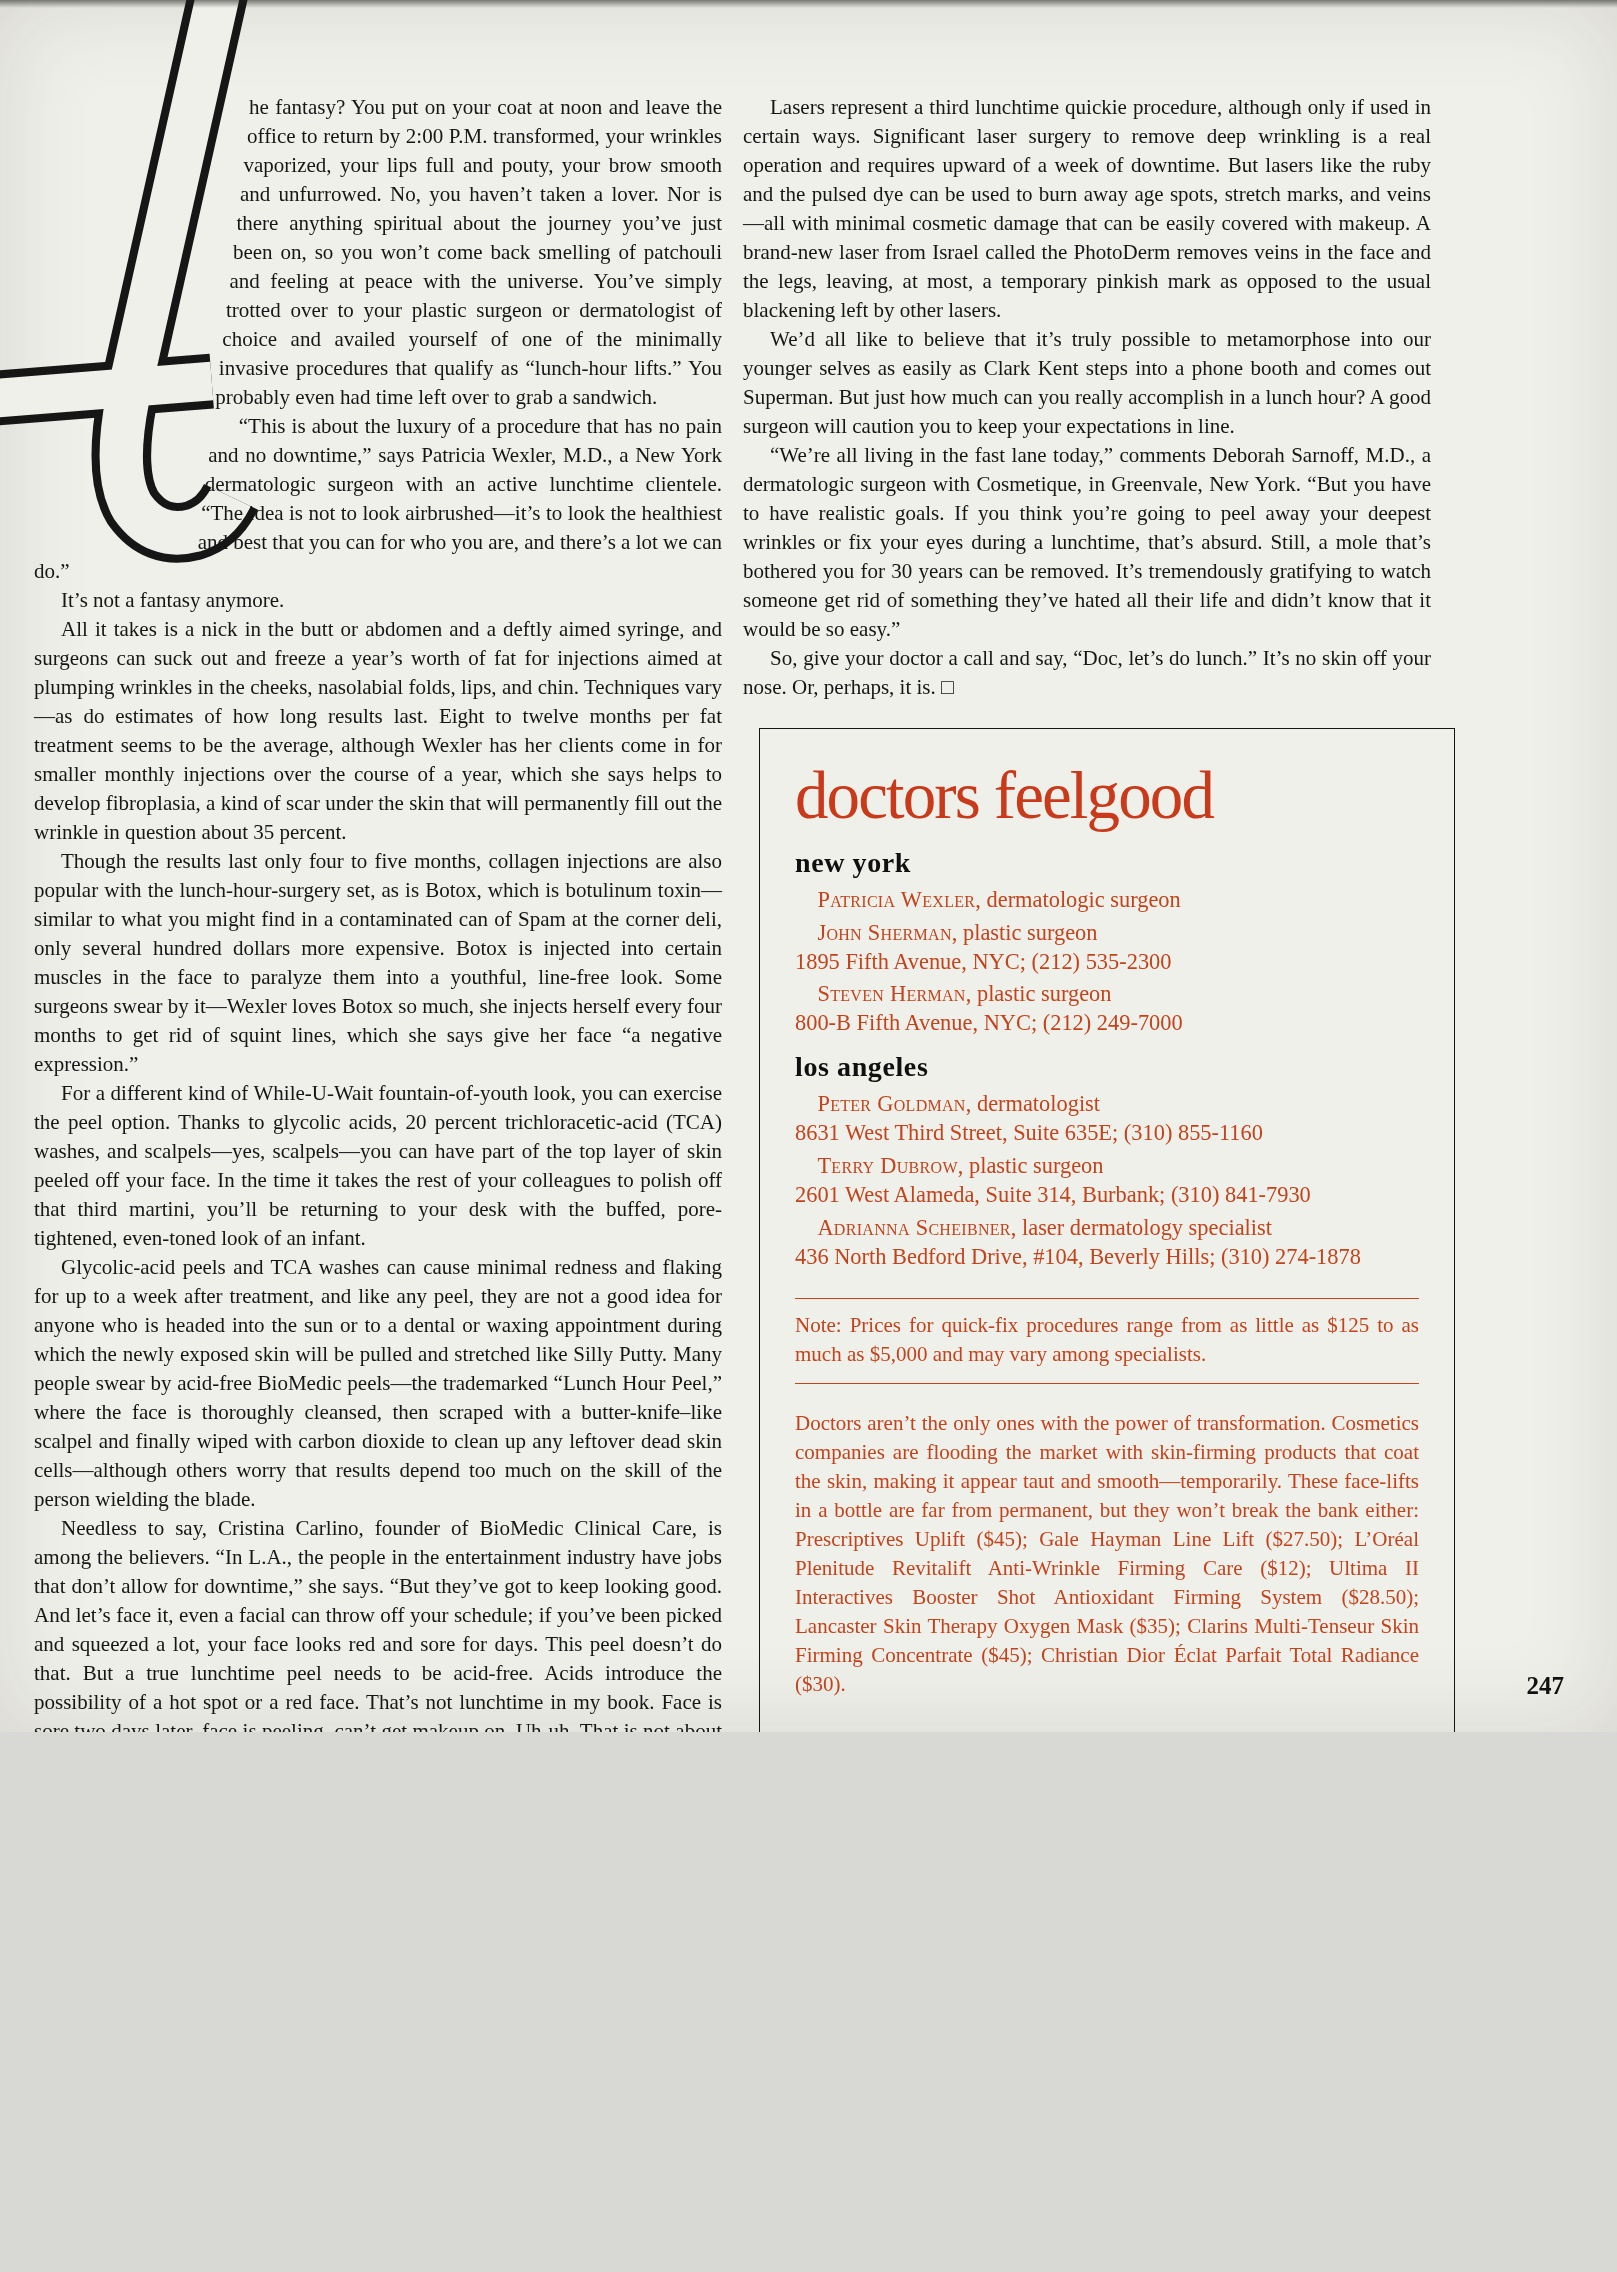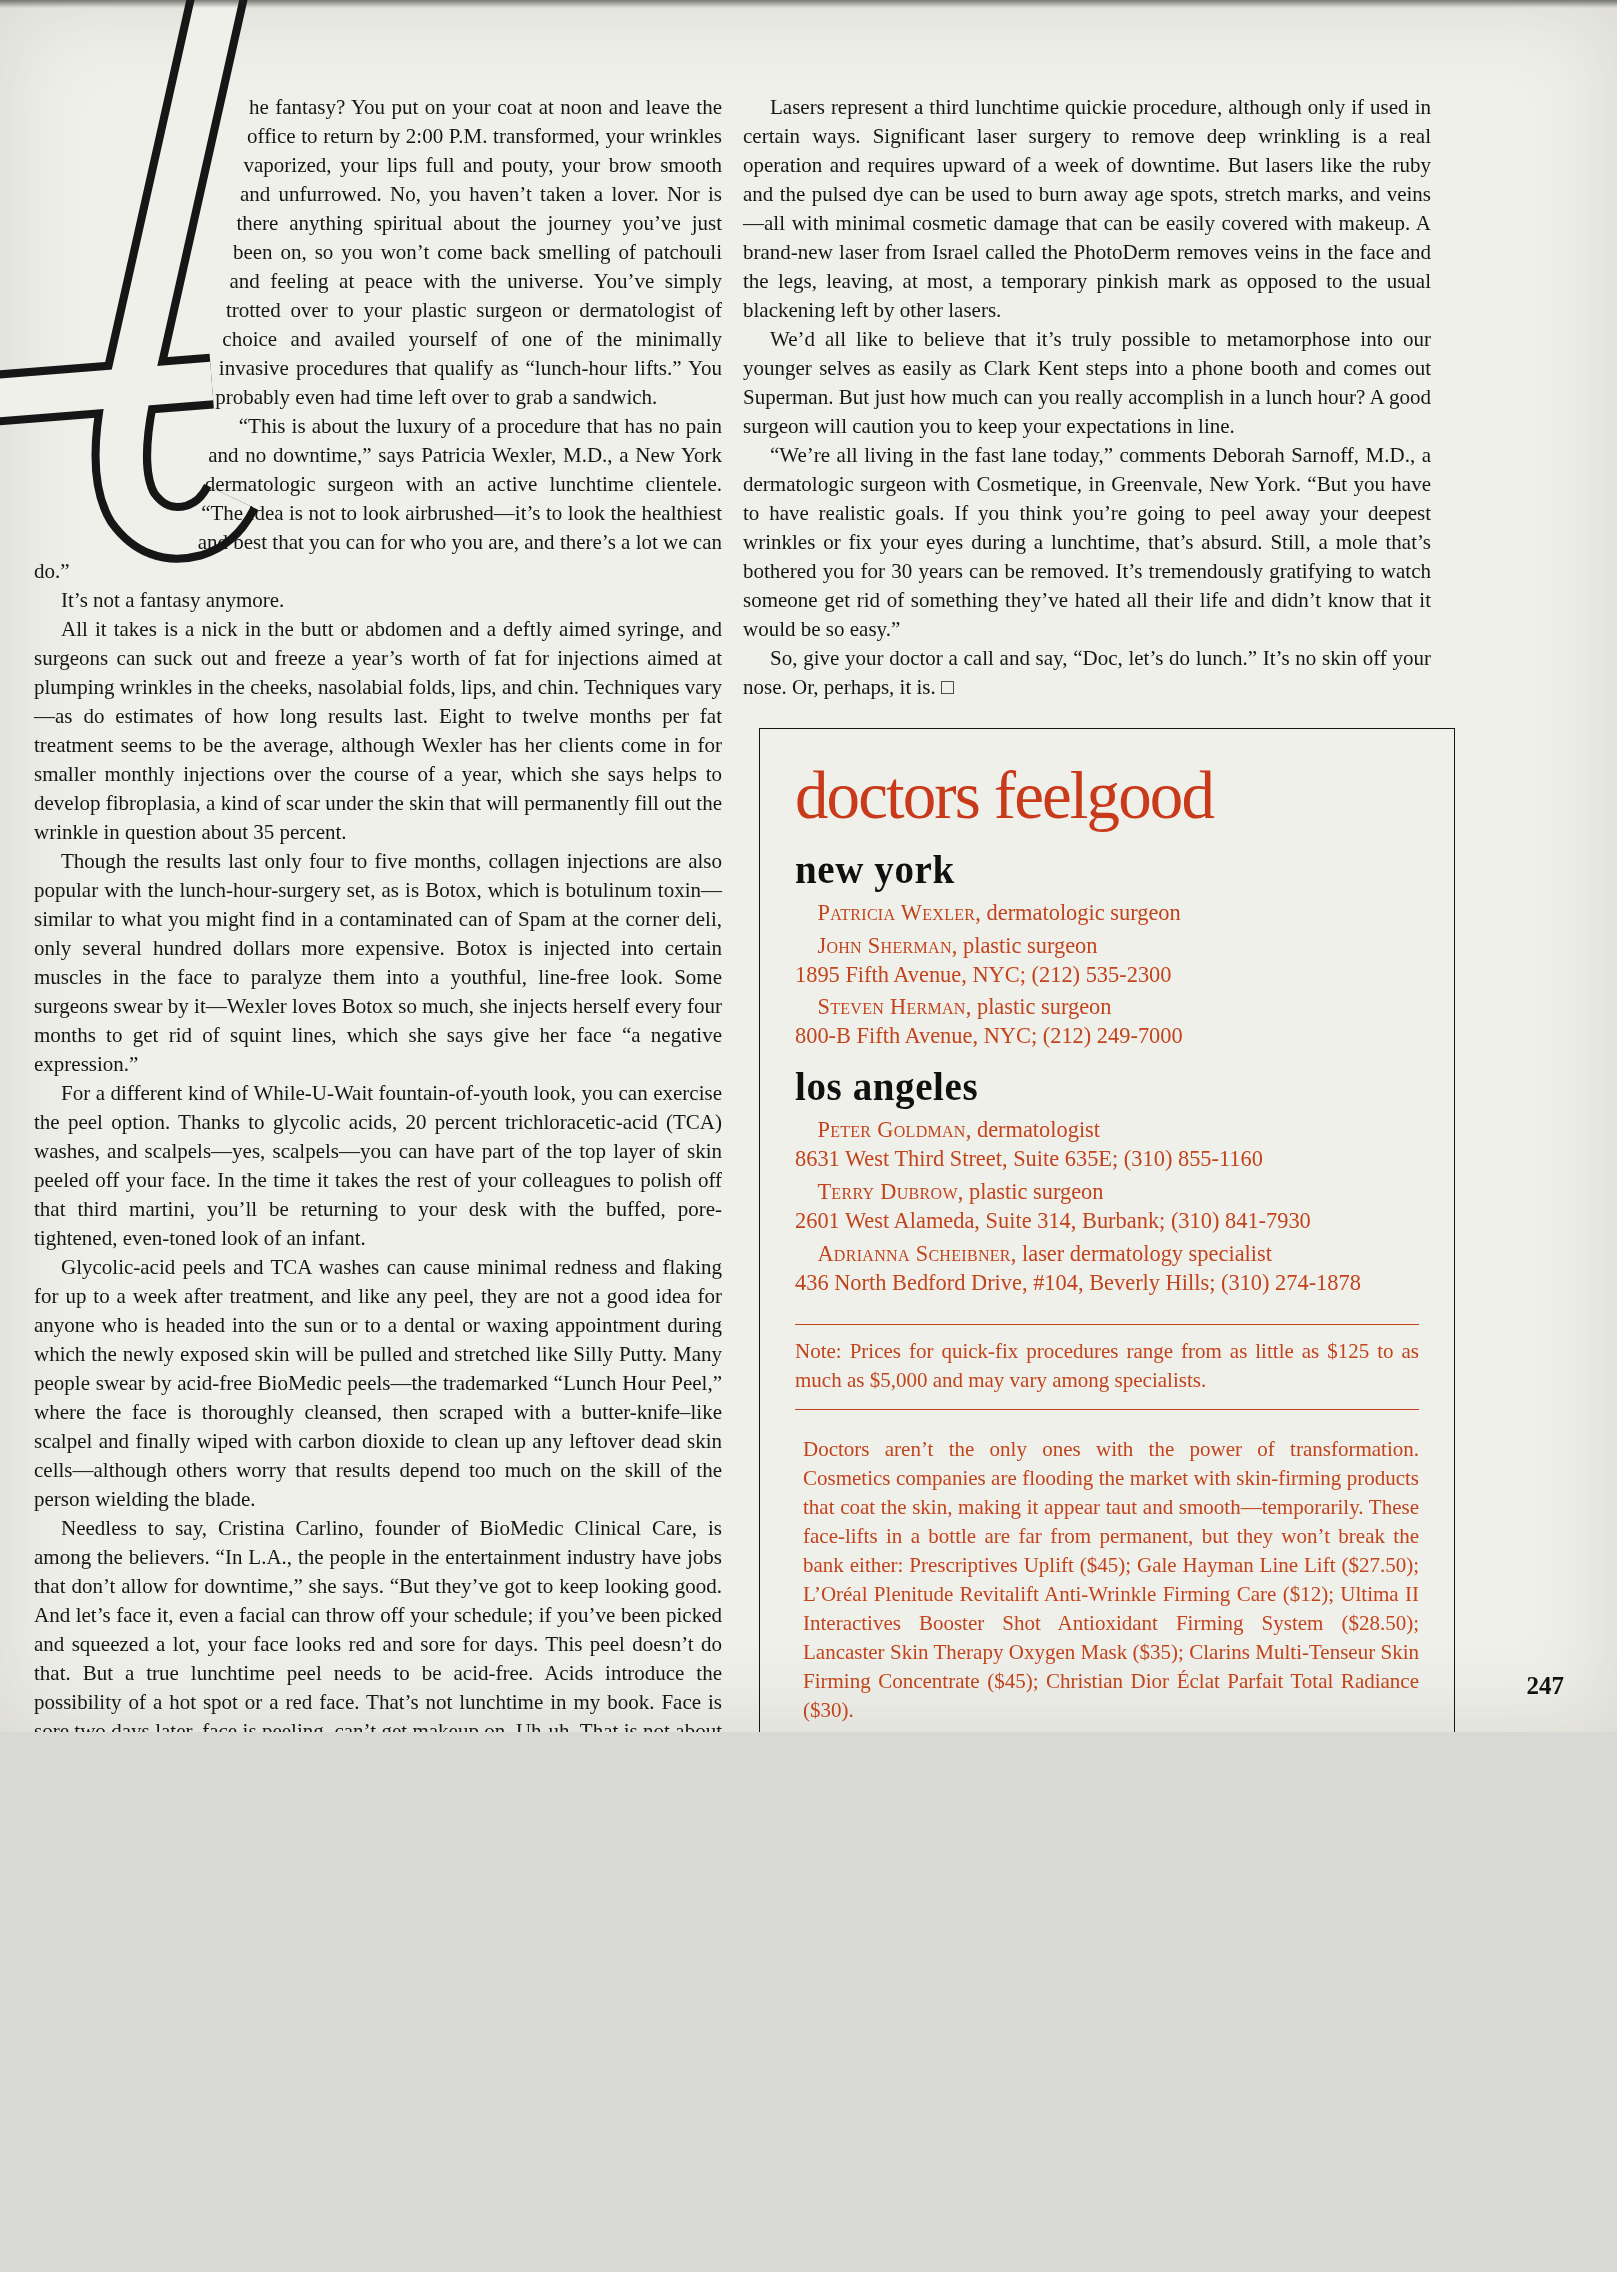--- a/index.html
+++ b/index.html
@@ -70,21 +70,21 @@
   .sb-intro{
     max-width:492px;
     font-variant:small-caps;
     letter-spacing:0.3px;
     font-size:22px;
     line-height:32px;
     color:#c2431c;
     margin:0 0 16px;
   }
   .sb-heading{
-    font-size:39px;
+    font-size:28px;
     font-weight:700;
     letter-spacing:0.6px;
     color:#101010;
     margin:13.7px 0 6.2px;
   }
   .doc{ margin:0 0 3.7px; }
   .doc-name{
     padding-left:22.4px;
     font-size:22.4px;
     line-height:29px;
@@ -103,21 +103,20 @@
     border-bottom:1.2px solid #c2431c;
     font-size:22px;
     line-height:30px;
     color:#c2431c;
   }
   .sb-outro{
     font-size:22.4px;
     line-height:31px;
     color:#c2431c;
     text-align:justify;
-    margin-left:8px;
   }
   
   .page-number{
     position:absolute;
     right:54px; bottom:32px;
     font-size:25px;
     font-weight:700;
     color:#111;
   }
 </style>

